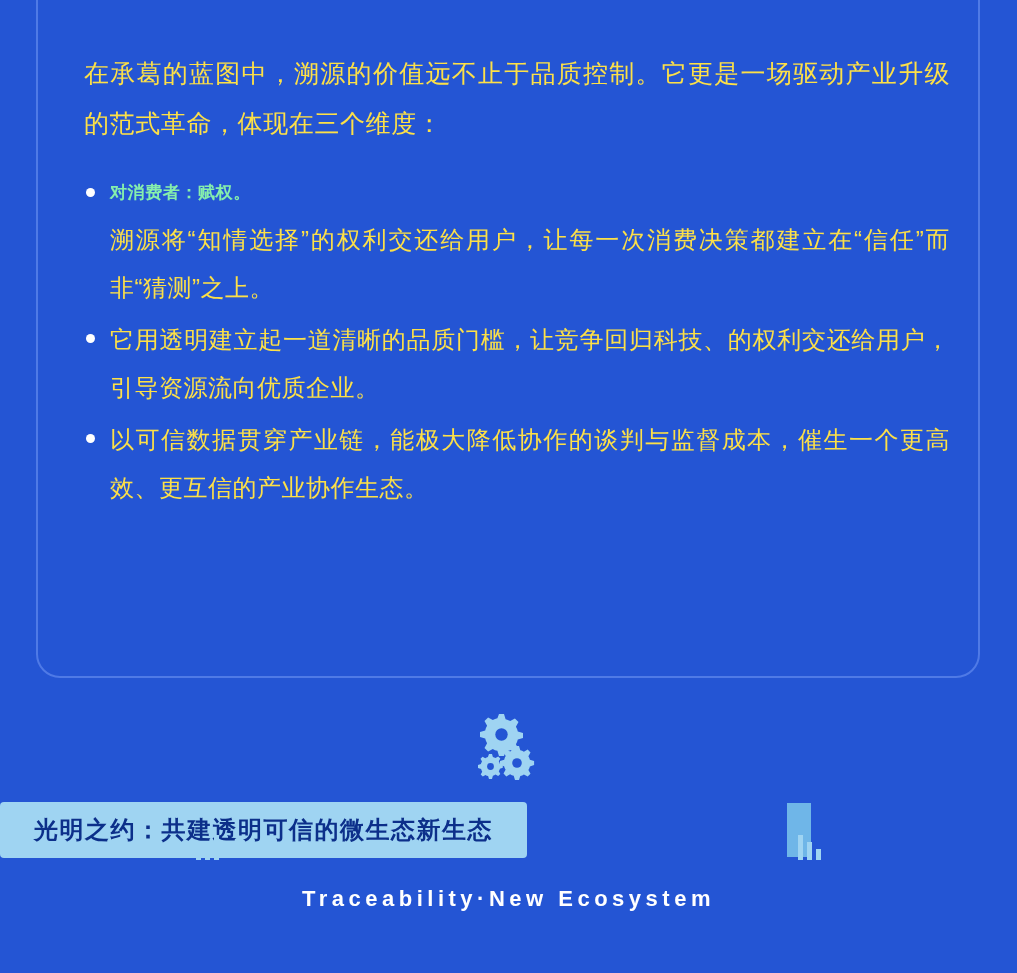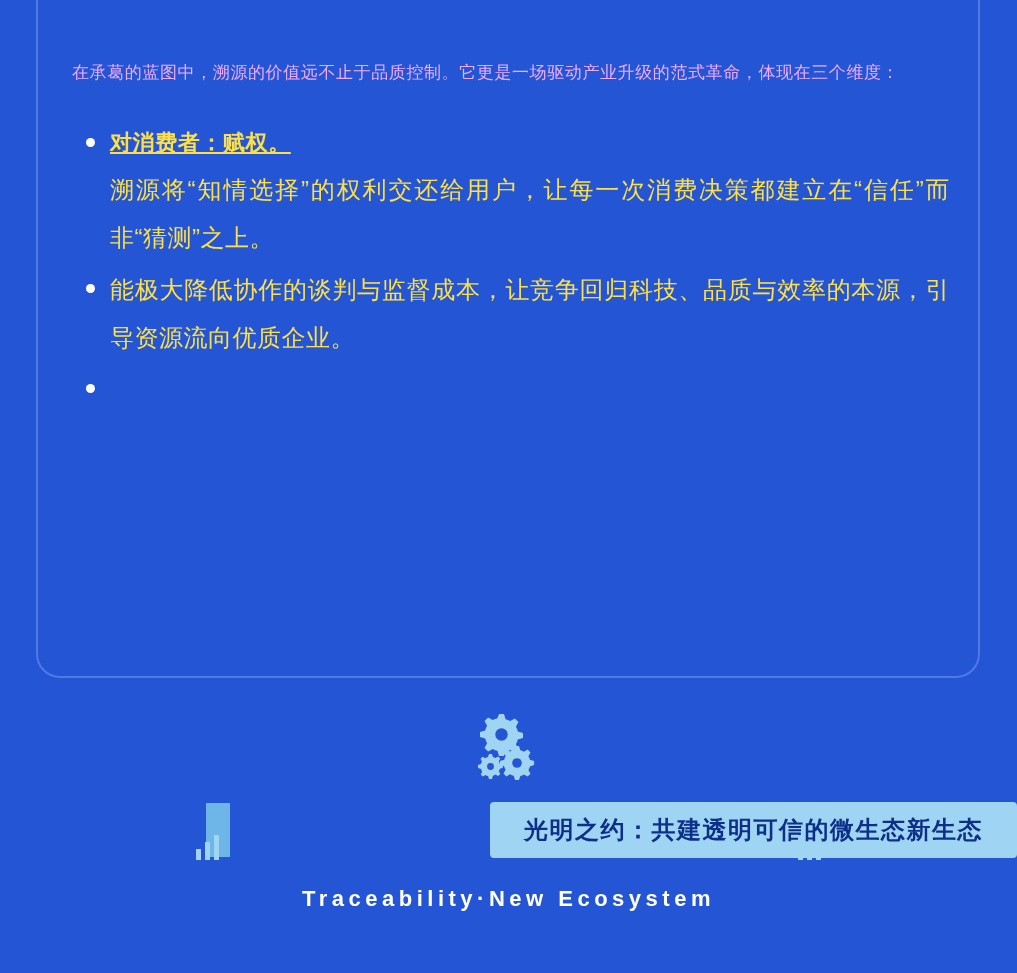--- a/index.html
+++ b/index.html
@@ -34,25 +34,25 @@
   }
 
   .card-inner {
     position: absolute;
     left: 30px;
     top: 78px;
     right: 28px;
   }
 
   .intro {
-    color: #f0abfc;
-    font-size: 17px;
+    color: #fde047;
+    font-size: 25px;
     line-height: 50px;
     letter-spacing: 0.6px;
-    margin: 0 0 22px 4px;
+    margin: 0 0 22px 16px;
     text-align: justify;
   }
 
   ul.points {
     list-style: none;
     margin: 0;
     padding: 0;
   }
   ul.points > li {
     position: relative;
@@ -62,26 +62,25 @@
   ul.points > li .bullet {
     position: absolute;
     left: 18px;
     top: 18px;
     width: 9px;
     height: 9px;
     border-radius: 50%;
     background: #ffffff;
   }
   .point-title {
-    color: #fde047;
-    font-size: 22px;
+    color: #86efac;
+    font-size: 17px;
     font-weight: bold;
     line-height: 46px;
     letter-spacing: 0.6px;
-    text-decoration: underline;
   }
   .point-body {
     color: #fde047;
     font-size: 24px;
     line-height: 48px;
     letter-spacing: 0.5px;
     text-align: justify;
   }
 
   
@@ -97,21 +96,21 @@
     height: 72px;
     display: flex;
     align-items: center;
     justify-content: center;
   }
 
   .banner-wrap {
     position: relative;
     display: flex;
     align-items: center;
-    justify-content: flex-end;
+    justify-content: flex-start;
     margin-top: 14px;
     height: 64px;
   }
   .banner {
     background: #9fd4f2;
     color: #0c2f8a;
     font-size: 24px;
     font-weight: bold;
     letter-spacing: 1.5px;
     padding: 12px 34px;
@@ -172,25 +171,26 @@
       <ul class="points">
 
         <li>
           <span class="bullet"></span>
           <div class="point-title">对消费者：赋权。</div>
           <div class="point-body">溯源将“知情选择”的权利交还给用户，让每一次消费决策都建立在“信任”而非“猜测”之上。</div>
         </li>
 
         <li>
           <span class="bullet"></span>
-          <div class="point-body">能极大降低协作的谈判与监督成本，让竞争回归科技、品质与效率的本源，引导资源流向优质企业。</div>
+          <div class="point-body">它用透明建立起一道清晰的品质门槛，让竞争回归科技、的权利交还给用户，引导资源流向优质企业。</div>
         </li>
 
         <li>
           <span class="bullet"></span>
+          <div class="point-body">以可信数据贯穿产业链，能极大降低协作的谈判与监督成本，催生一个更高效、更互信的产业协作生态。</div>
         </li>
 
       </ul>
     </div>
   </div>
 
   <div class="footer">
 
     <div class="gears">
       <svg width="80" height="72" viewBox="0 0 80 72" aria-hidden="true">

